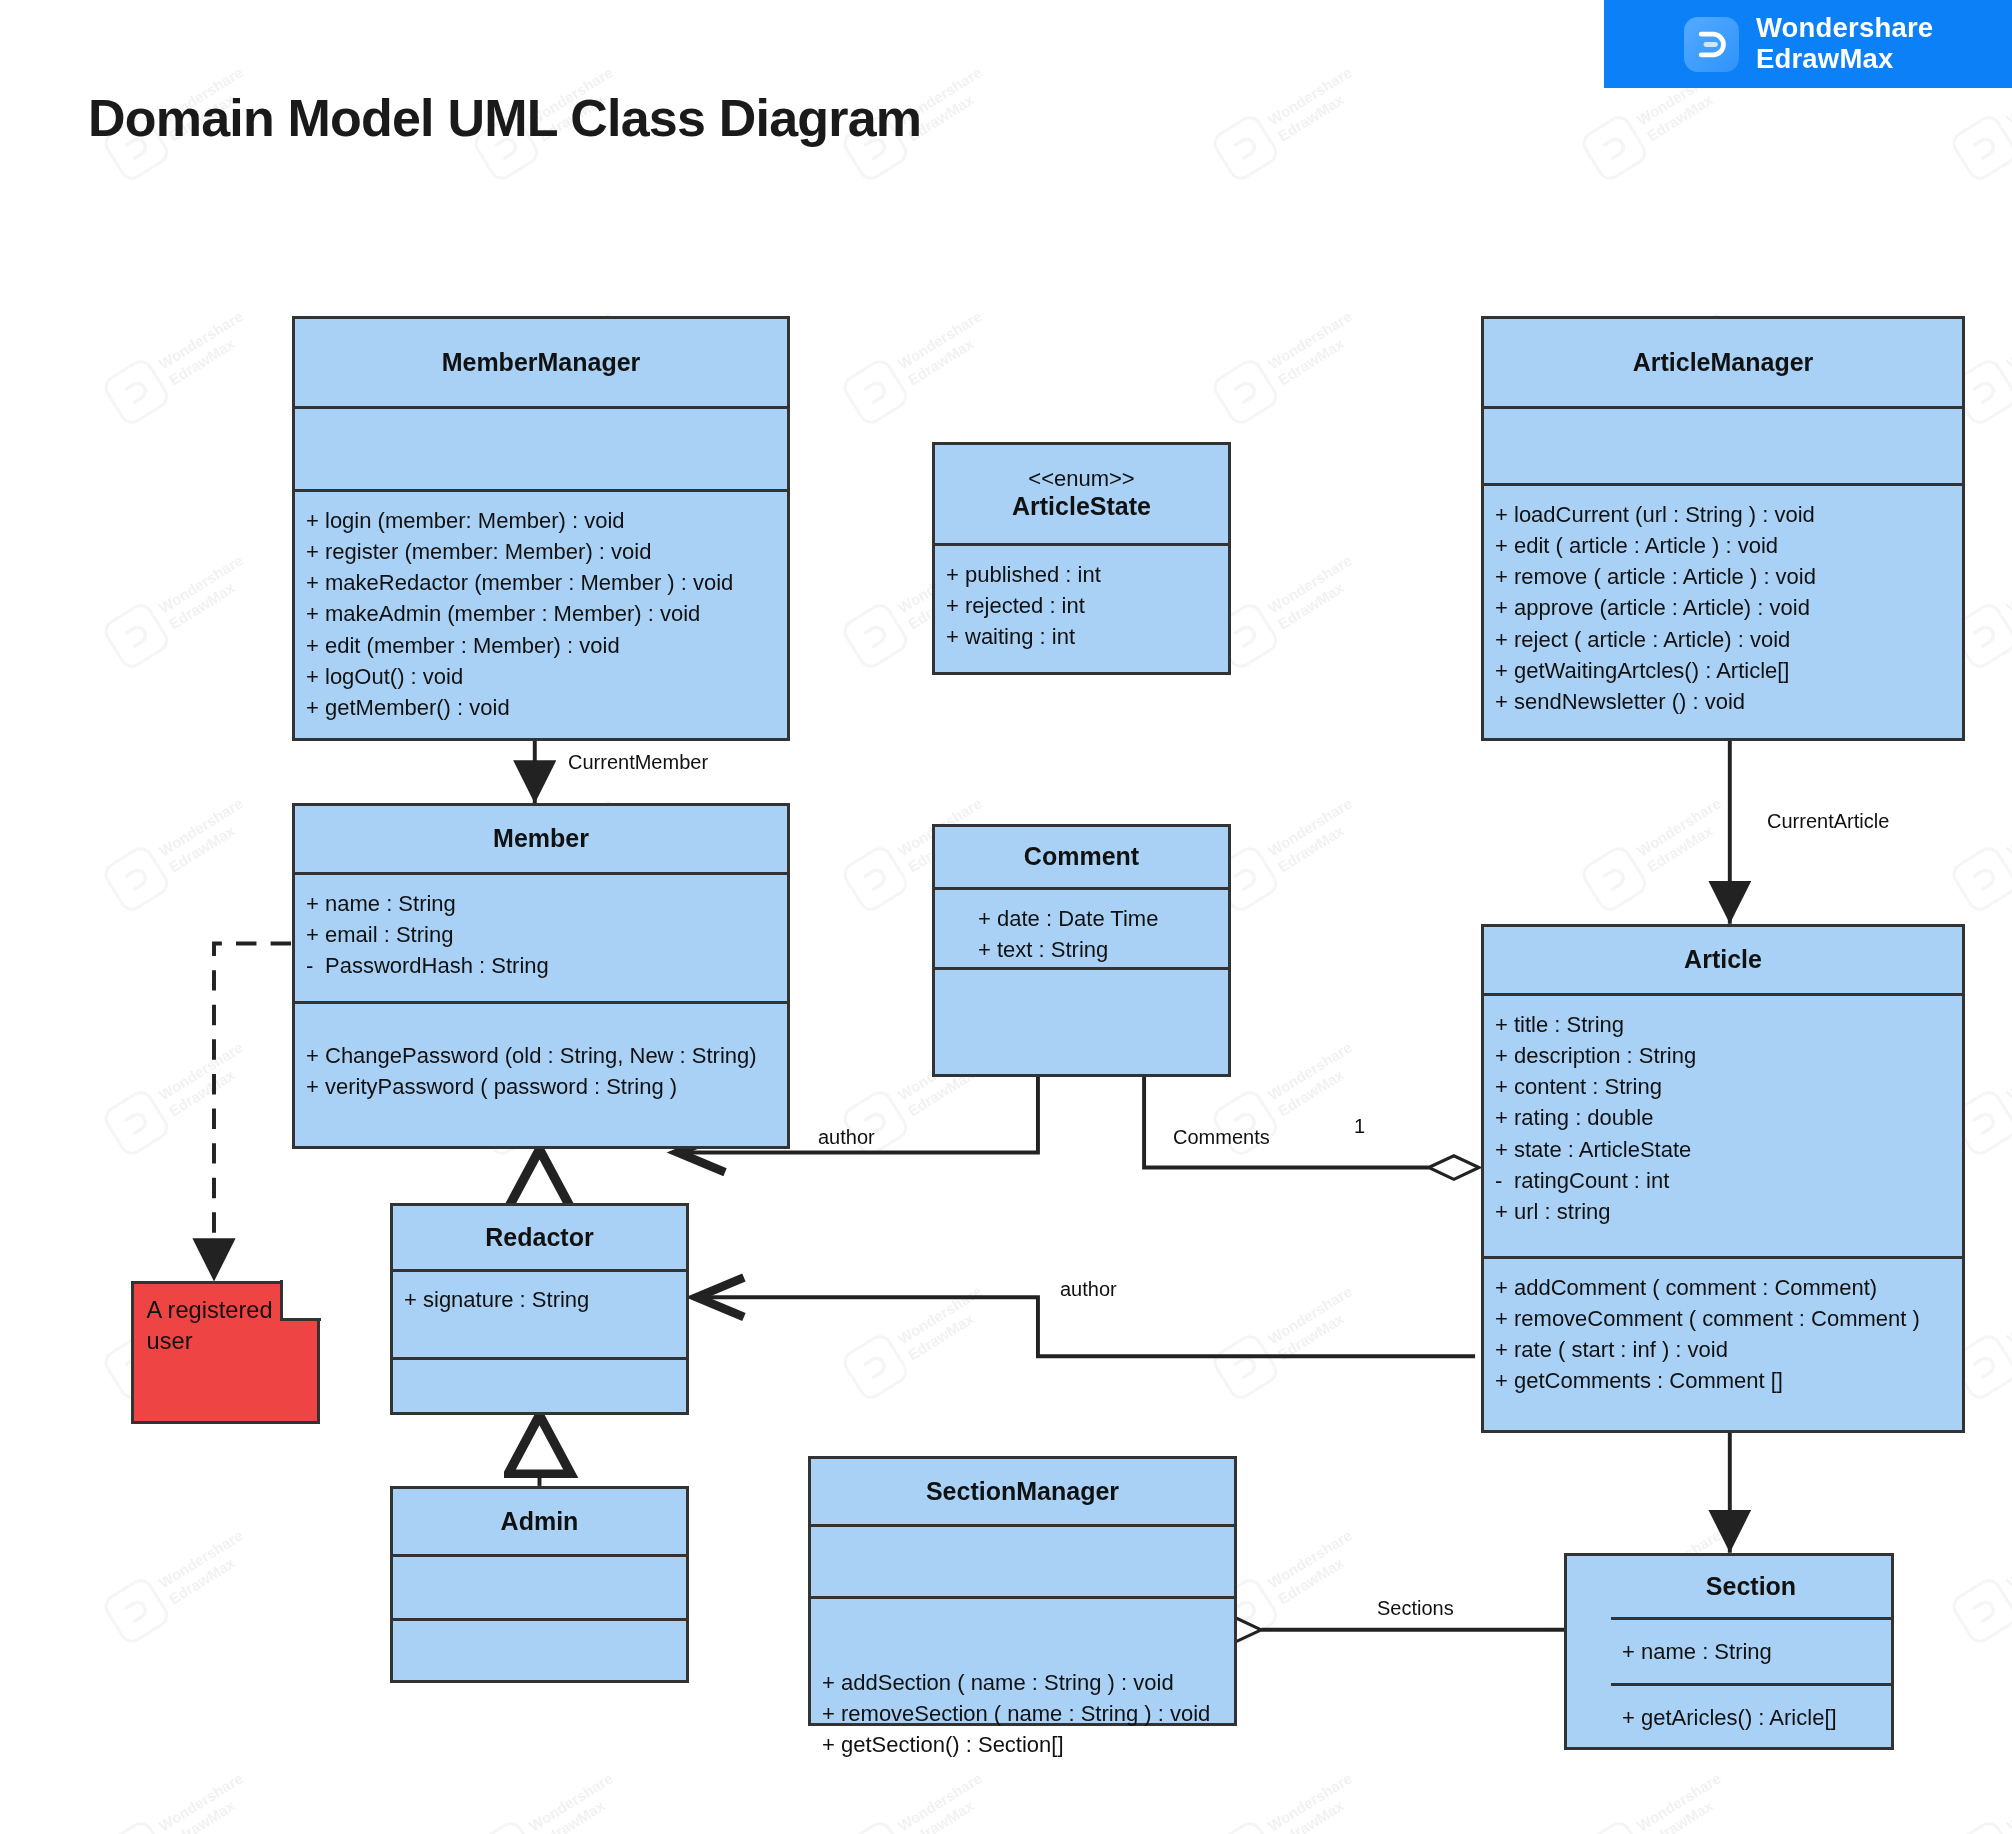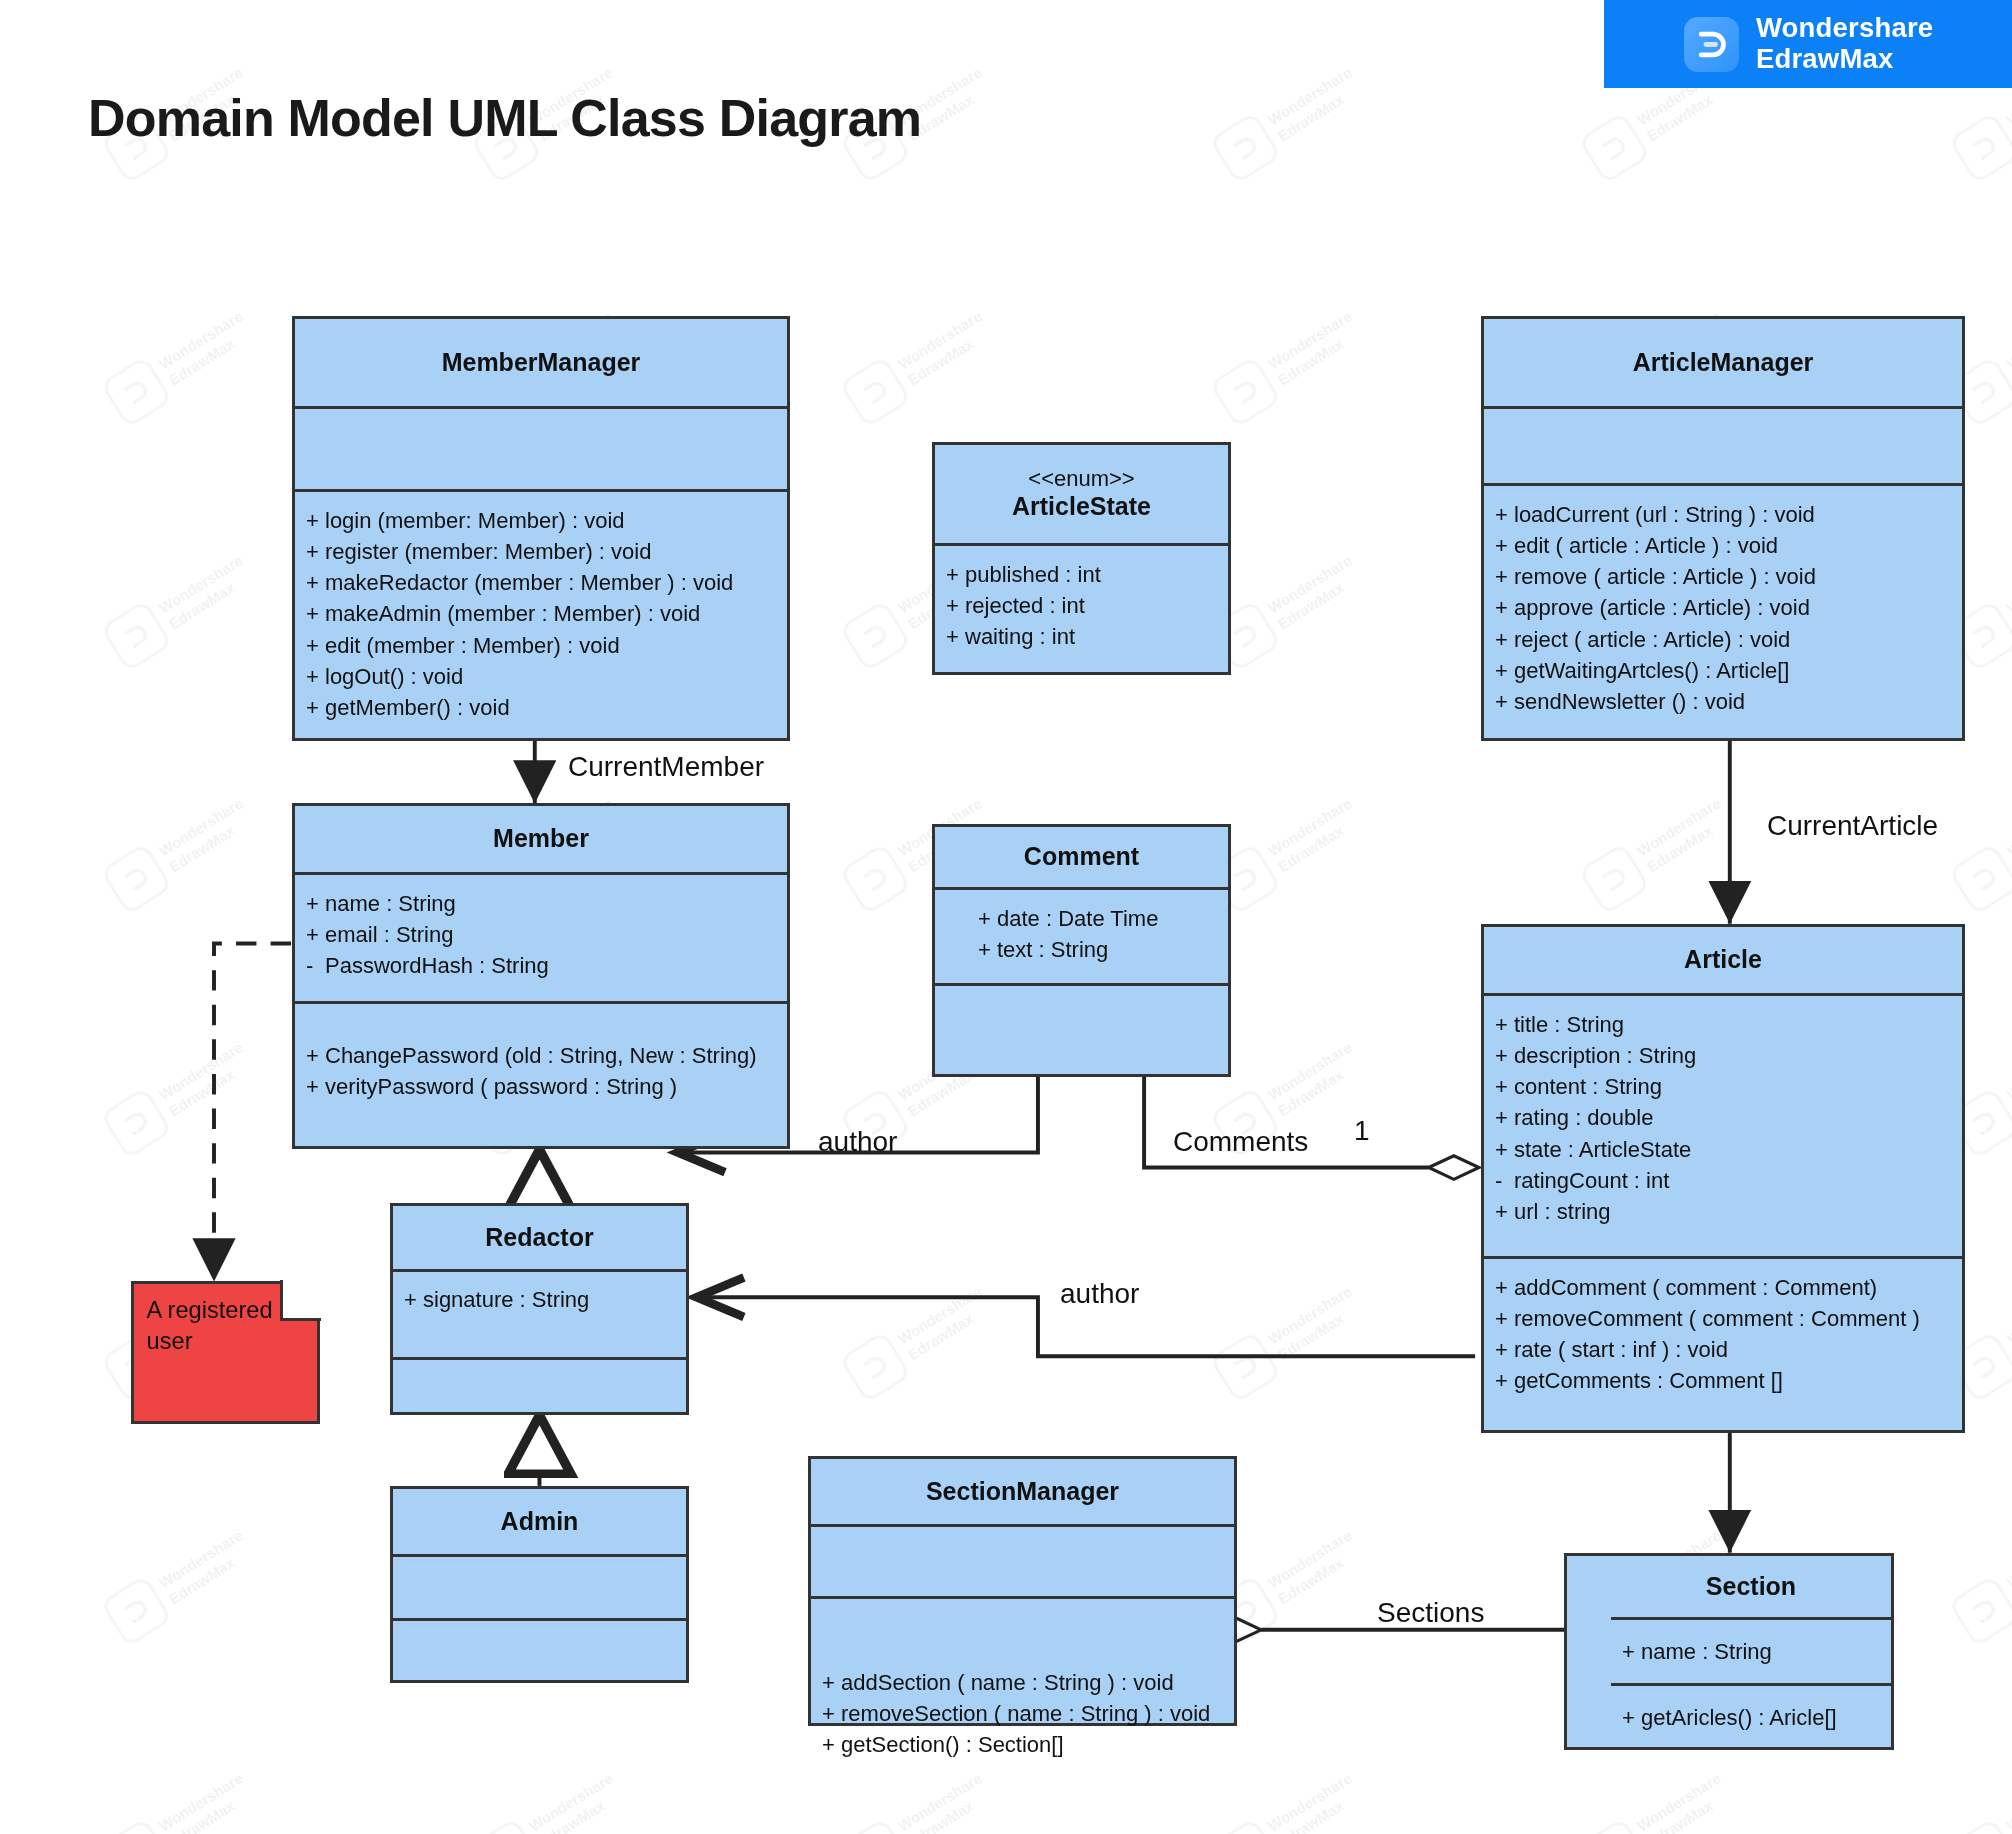--- a/index.html
+++ b/index.html
@@ -66,21 +66,21 @@
     position:absolute;right:-3.9px;top:-3.9px;width:38px;height:38px;
     background:#ffffff;border-left:3.9px solid #333333;border-bottom:3.9px solid #333333;
     transform:none;
   }
   .note .ntext{
     position:relative;padding:11px 12.6px;font-size:23.6px;color:#111;line-height:1.3;
   }
 
   
   .edge-label{
-    position:absolute;font-size:28px;color:#111;white-space:nowrap;
+    position:absolute;font-size:20px;color:#111;white-space:nowrap;
   }
   svg.links{position:absolute;left:0;top:0;width:2013px;height:1835px;pointer-events:none;}
 
   
   .wm{
     position:absolute;opacity:.13;transform:rotate(-32deg);
     pointer-events:none;user-select:none;
     display:flex;align-items:center;gap:7.9px;
   }
   .wm .wmk{
@@ -601,21 +601,21 @@
     <div class="cmp rows" style="height:148px;padding-top:36px;">
       <div class="row"><span class="vis">+</span><span>ChangePassword (old : String, New : String)</span></div>
       <div class="row"><span class="vis">+</span><span>verityPassword ( password : String )</span></div>
     </div>
   </div>
 
   <div class="uml" style="left:932px;top:824px;width:299px;height:253px;">
     <div class="cmp cname" style="height:63px;">
       <span>Comment</span>
     </div>
-    <div class="cmp rows" style="height:96px;padding-left:43px;">
+    <div class="cmp rows" style="height:80px;padding-left:43px;">
       <div class="row"><span class="vis">+</span><span>date : Date Time</span></div>
       <div class="row"><span class="vis">+</span><span>text : String</span></div>
     </div>
     <div class="cmp" style="height:94px;"></div>
   </div>
 
   <div class="uml" style="left:1481px;top:924px;width:484px;height:509px;">
     <div class="cmp cname" style="height:69px;">
       <span>Article</span>
     </div>

